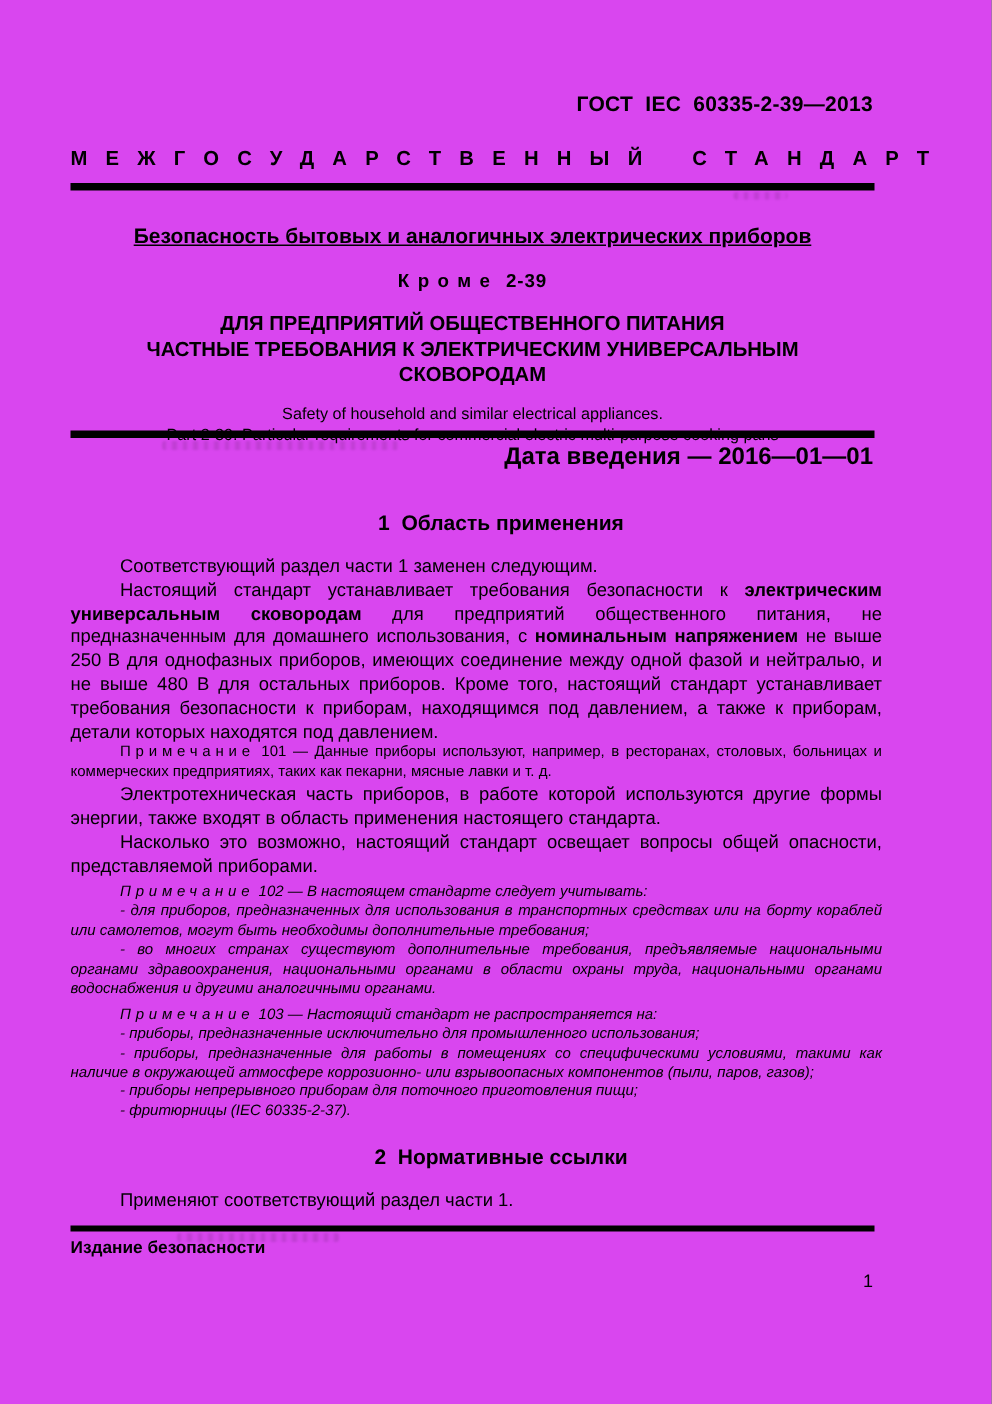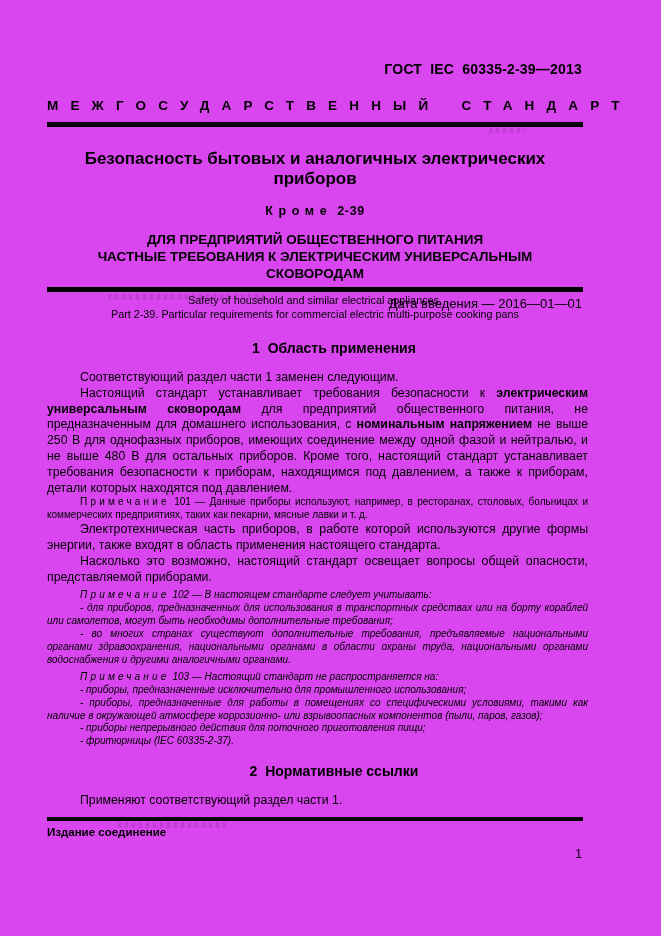--- a/index.html
+++ b/index.html
@@ -32,29 +32,29 @@
     background:repeating-linear-gradient(90deg, rgba(0,0,0,0.20) 0 3px, rgba(0,0,0,0.03) 3px 7px);
     filter:blur(0.6px); opacity:0.55;
   }
   .artifact-1 { top:128px; left:489px; width:36px; height:5px; }
   .artifact-2 { top:294px; left:108px; width:158px; height:6px; }
   .artifact-3 { top:822px; left:118px; width:108px; height:6px; }
   .title-block {
     position:absolute; top:149px; left:47px; width:536px;
     text-align:center;
   }
-  .subject-ru { font-size:17px; font-weight:bold; }
+  .subject-ru { font-size:14px; font-weight:bold;text-decoration:underline; }
   .part-line { margin-top:15px; font-size:12.5px; font-weight:bold; }
   .part-label { letter-spacing:0.45em; }
   .part-number { margin-left:5px; letter-spacing:0.05em; }
   .main-title { margin-top:13px; font-size:13.5px; font-weight:bold; line-height:17px; }
   .subtitle-en { margin-top:12px; font-size:10.8px; line-height:13.5px; }
   .date-line {
     position:absolute; top:296px; right:79px;
-    font-size:13px; font-weight:normal;
+    font-size:16px; font-weight:bold;
   }
   .body {
     position:absolute; top:340px; left:47px; width:541px;
     font-size:12.3px; line-height:15.8px;
     text-align:justify;
   }
   .body h2 {
     margin:0 0 14px 0; padding-left:33px;
     font-size:14px; font-weight:bold; line-height:16px;
     text-align:center;
@@ -119,29 +119,29 @@
     <div class="note">
       <p><span class="note-label">Примечание</span> <span>102 — В настоящем стандарте следует учитывать:</span></p>
       <p>- для приборов, предназначенных для использования в транспортных средствах или на борту кораблей или самолетов, могут быть необходимы дополнительные требования;</p>
       <p>- во многих странах существуют дополнительные требования, предъявляемые национальными органами здравоохранения, национальными органами в области охраны труда, национальными органами водоснабжения и другими аналогичными органами.</p>
     </div>
 
     <div class="note">
       <p><span class="note-label">Примечание</span> <span>103 — Настоящий стандарт не распространяется на:</span></p>
       <p>- приборы, предназначенные исключительно для промышленного использования;</p>
       <p>- приборы, предназначенные для работы в помещениях со специфическими условиями, такими как наличие в окружающей атмосфере коррозионно- или взрывоопасных компонентов (пыли, паров, газов);</p>
-      <p>- приборы непрерывного действия для поточного приготовления пищи;</p>
+      <p>- приборы непрерывного приборам для поточного приготовления пищи;</p>
       <p>- фритюрницы (IEC 60335-2-37).</p>
     </div>
 
     <h2 class="second"><span class="h-num">2</span>&nbsp;&nbsp;<span>Нормативные ссылки</span></h2>
 
     <p>Применяют соответствующий раздел части 1.</p>
 
   </div>
 
   <div class="rule rule-3"></div>
   <div class="artifact artifact-3"></div>
 
-  <div class="edition-note">Издание соединение</div>
+  <div class="edition-note">Издание безопасности</div>
   <div class="page-number">1</div>
 
 </div>
 
 </body></html>

